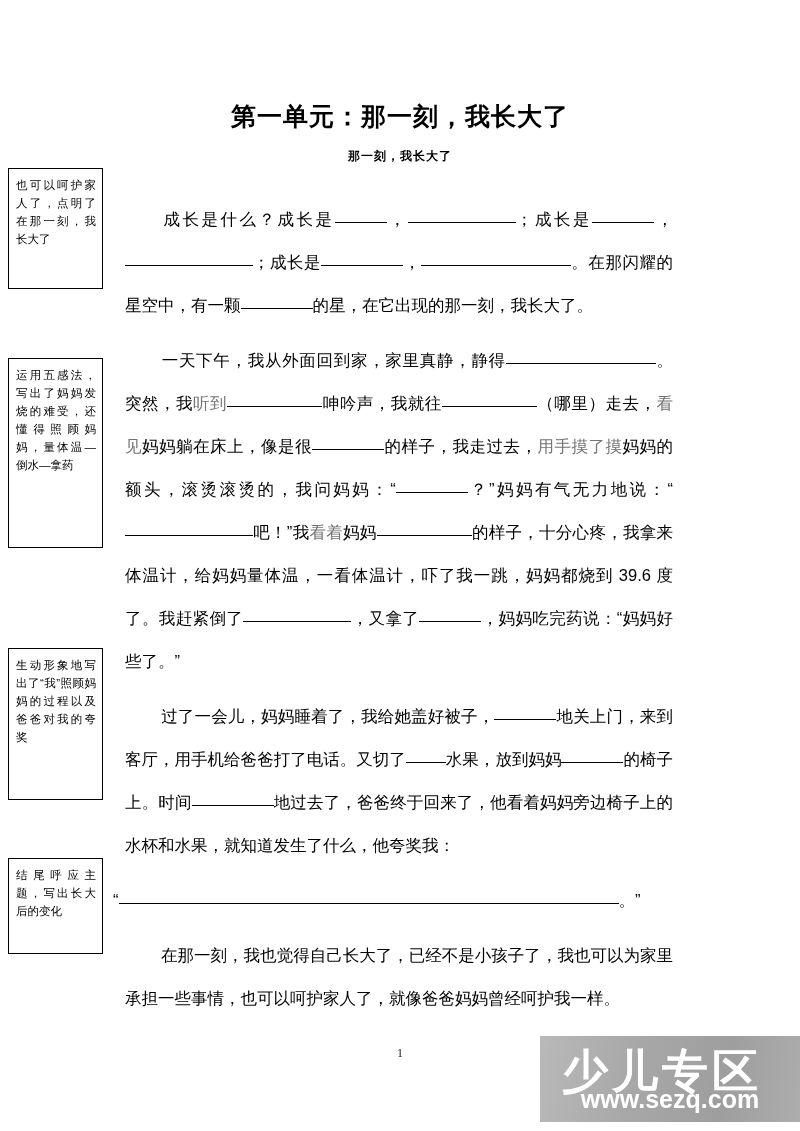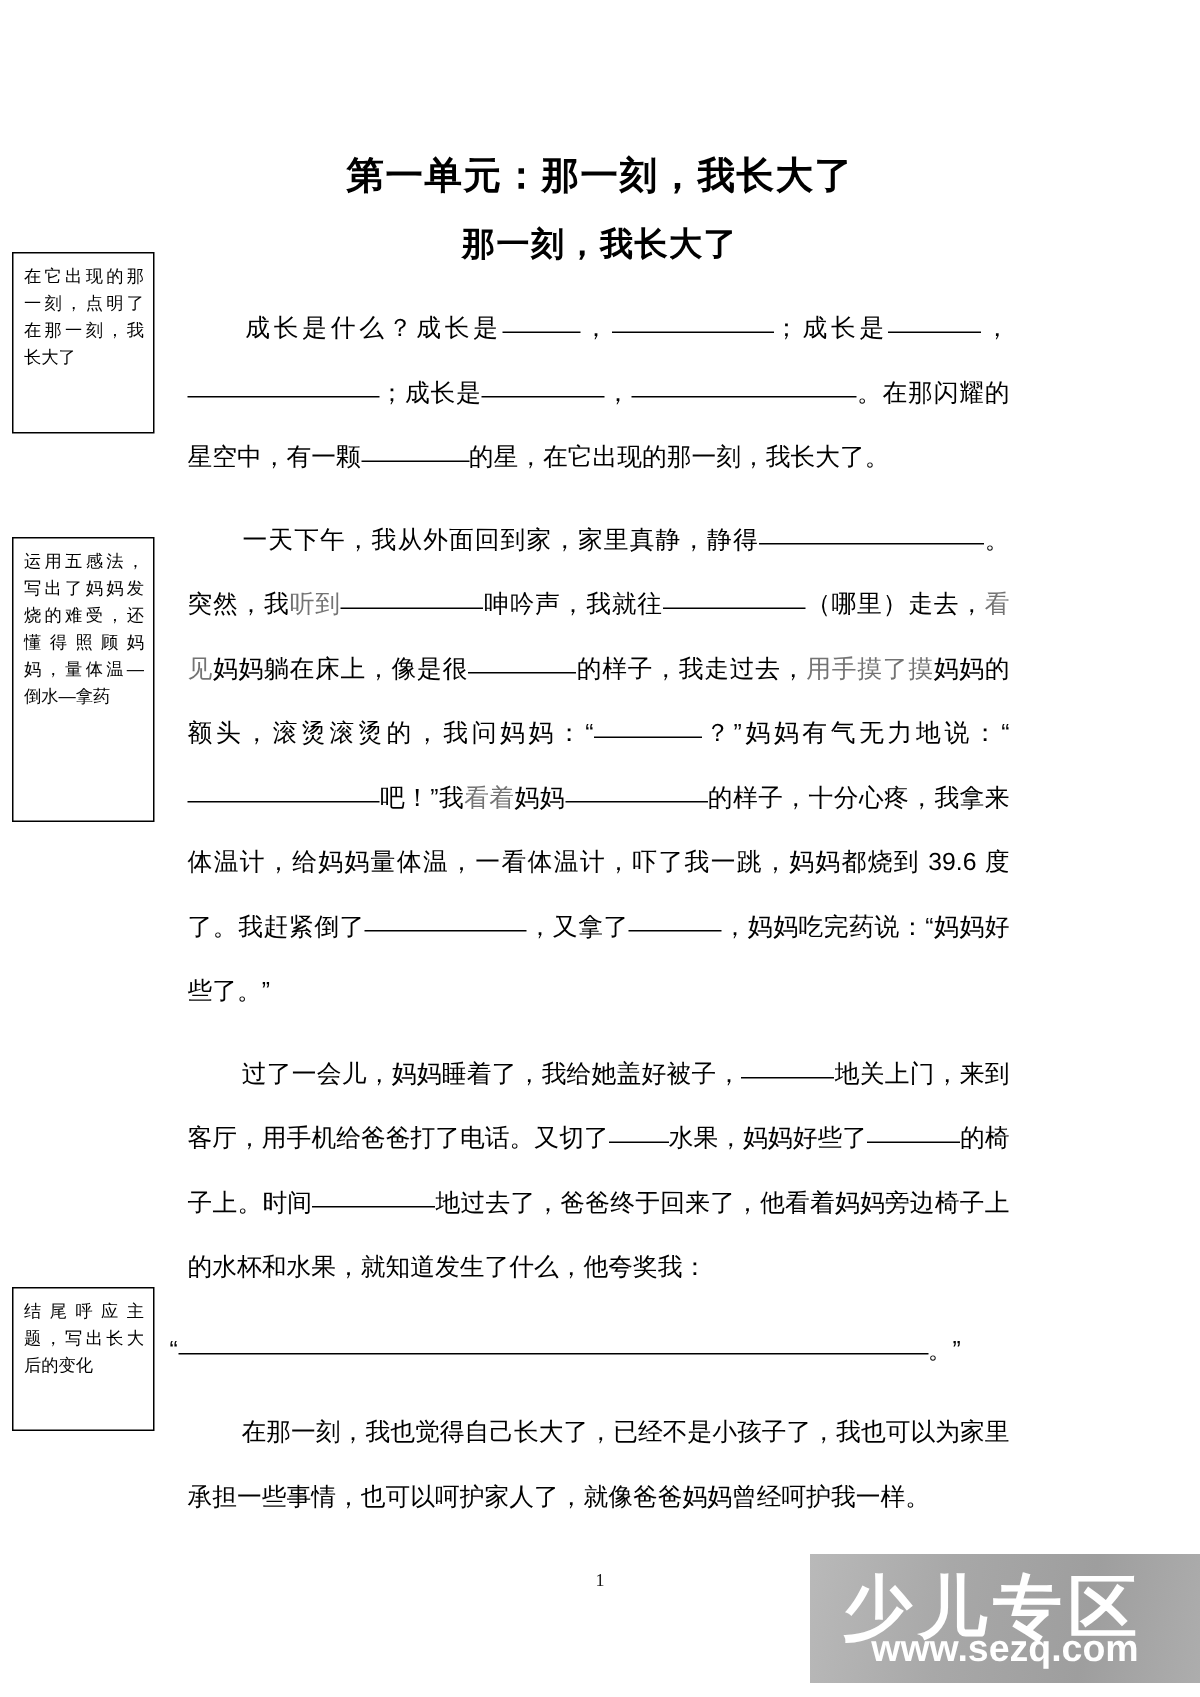--- a/index.html
+++ b/index.html
@@ -36,21 +36,21 @@
     font-weight: bold;
     letter-spacing: 1px;
     font-family: Liberation Serif, serif;
   }
   .doc-subtitle {
     position: absolute;
     left: 0;
     top: 148px;
     width: 800px;
     text-align: center;
-    font-size: 22px;
+    font-size: 12px;
     font-weight: bold;
     letter-spacing: 1px;
     font-family: "Liberation Sans", "DejaVu Sans", sans-serif;
   }
 
   
   .note-box {
     position: absolute;
     left: 8px;
     width: 95px;
@@ -162,36 +162,37 @@
   }
 </style>
 </head>
 <body>
 
 <div class="page">
 
   <div class="doc-title">第一单元：那一刻，我长大了</div>
   <div class="doc-subtitle">那一刻，我长大了</div>
 
-  <div class="note-box" id="note-1">在它出现的那一刻，点明了在那一刻，我长大了</div>
+  <div class="note-box" id="note-1">也可以呵护家人了，点明了在那一刻，我长大了</div>
   <div class="note-box" id="note-2">运用五感法，写出了妈妈发烧的难受，还懂得照顾妈妈，量体温—倒水—拿药</div>
+  <div class="note-box" id="note-3">生动形象地写出了“我”照顾妈妈的过程以及爸爸对我的夸奖</div>
   <div class="note-box" id="note-4">结尾呼应主题，写出长大后的变化</div>
 
   <div class="body-col">
 
     <p class="para">
       <span class="indent"></span><span>成长是什么？成长是</span><span class="bl b5"></span><span>，</span><span class="bl b10"></span><span>；成长是</span><span class="bl b6"></span><span>，</span><span class="bl b12"></span><span>；成长是</span><span class="bl b8"></span><span>，</span><span class="bl b14"></span><span>。在那闪耀的星空中，有一颗</span><span class="bl b7"></span><span>的星，在它出现的那一刻，我长大了。</span>
     </p>
 
     <p class="para">
       <span class="indent"></span><span>一天下午，我从外面回到家，家里真静，静得</span><span class="bl b14"></span><span>。突然，我</span><span class="blue">听到</span><span class="bl b9"></span><span>呻吟声，我就往</span><span class="bl b9"></span><span>（哪里）走去，</span><span class="blue">看见</span><span>妈妈躺在床上，像是很</span><span class="bl b7"></span><span>的样子，我走过去，</span><span class="blue">用手摸了摸</span><span>妈妈的额头，滚烫滚烫的，我问妈妈：“</span><span class="bl b7"></span><span>？”妈妈有气无力地说：“</span><span class="bl b12"></span><span>吧！”我</span><span class="blue">看着</span><span>妈妈</span><span class="bl b9"></span><span>的样子，十分心疼，我拿来体温计，给妈妈量体温，一看体温计，吓了我一跳，妈妈都烧到 39.6 度了。我赶紧倒了</span><span class="bl b10"></span><span>，又拿了</span><span class="bl b6"></span><span>，妈妈吃完药说：“妈妈好些了。”</span>
     </p>
 
     <p class="para">
-      <span class="indent"></span><span>过了一会儿，妈妈睡着了，我给她盖好被子，</span><span class="bl b6"></span><span>地关上门，来到客厅，用手机给爸爸打了电话。又切了</span><span class="bl b4"></span><span>水果，妈妈好些了</span><span class="bl b6"></span><span>的椅子上。时间</span><span class="bl b8"></span><span>地过去了，爸爸终于回来了，他看着妈妈旁边椅子上的水杯和水果，就知道发生了什么，他夸奖我：</span>
+      <span class="indent"></span><span>过了一会儿，妈妈睡着了，我给她盖好被子，</span><span class="bl b6"></span><span>地关上门，来到客厅，用手机给爸爸打了电话。又切了</span><span class="bl b4"></span><span>水果，放到妈妈</span><span class="bl b6"></span><span>的椅子上。时间</span><span class="bl b8"></span><span>地过去了，爸爸终于回来了，他看着妈妈旁边椅子上的水杯和水果，就知道发生了什么，他夸奖我：</span>
     </p>
 
     <div class="quote-line">
       <span>“</span><span class="bl b-long"></span><span>。</span><span>”</span>
     </div>
 
     <p class="para">
       <span class="indent"></span><span>在那一刻，我也觉得自己长大了，已经不是小孩子了，我也可以为家里承担一些事情，也可以呵护家人了，就像爸爸妈妈曾经呵护我一样。</span>
     </p>
 

